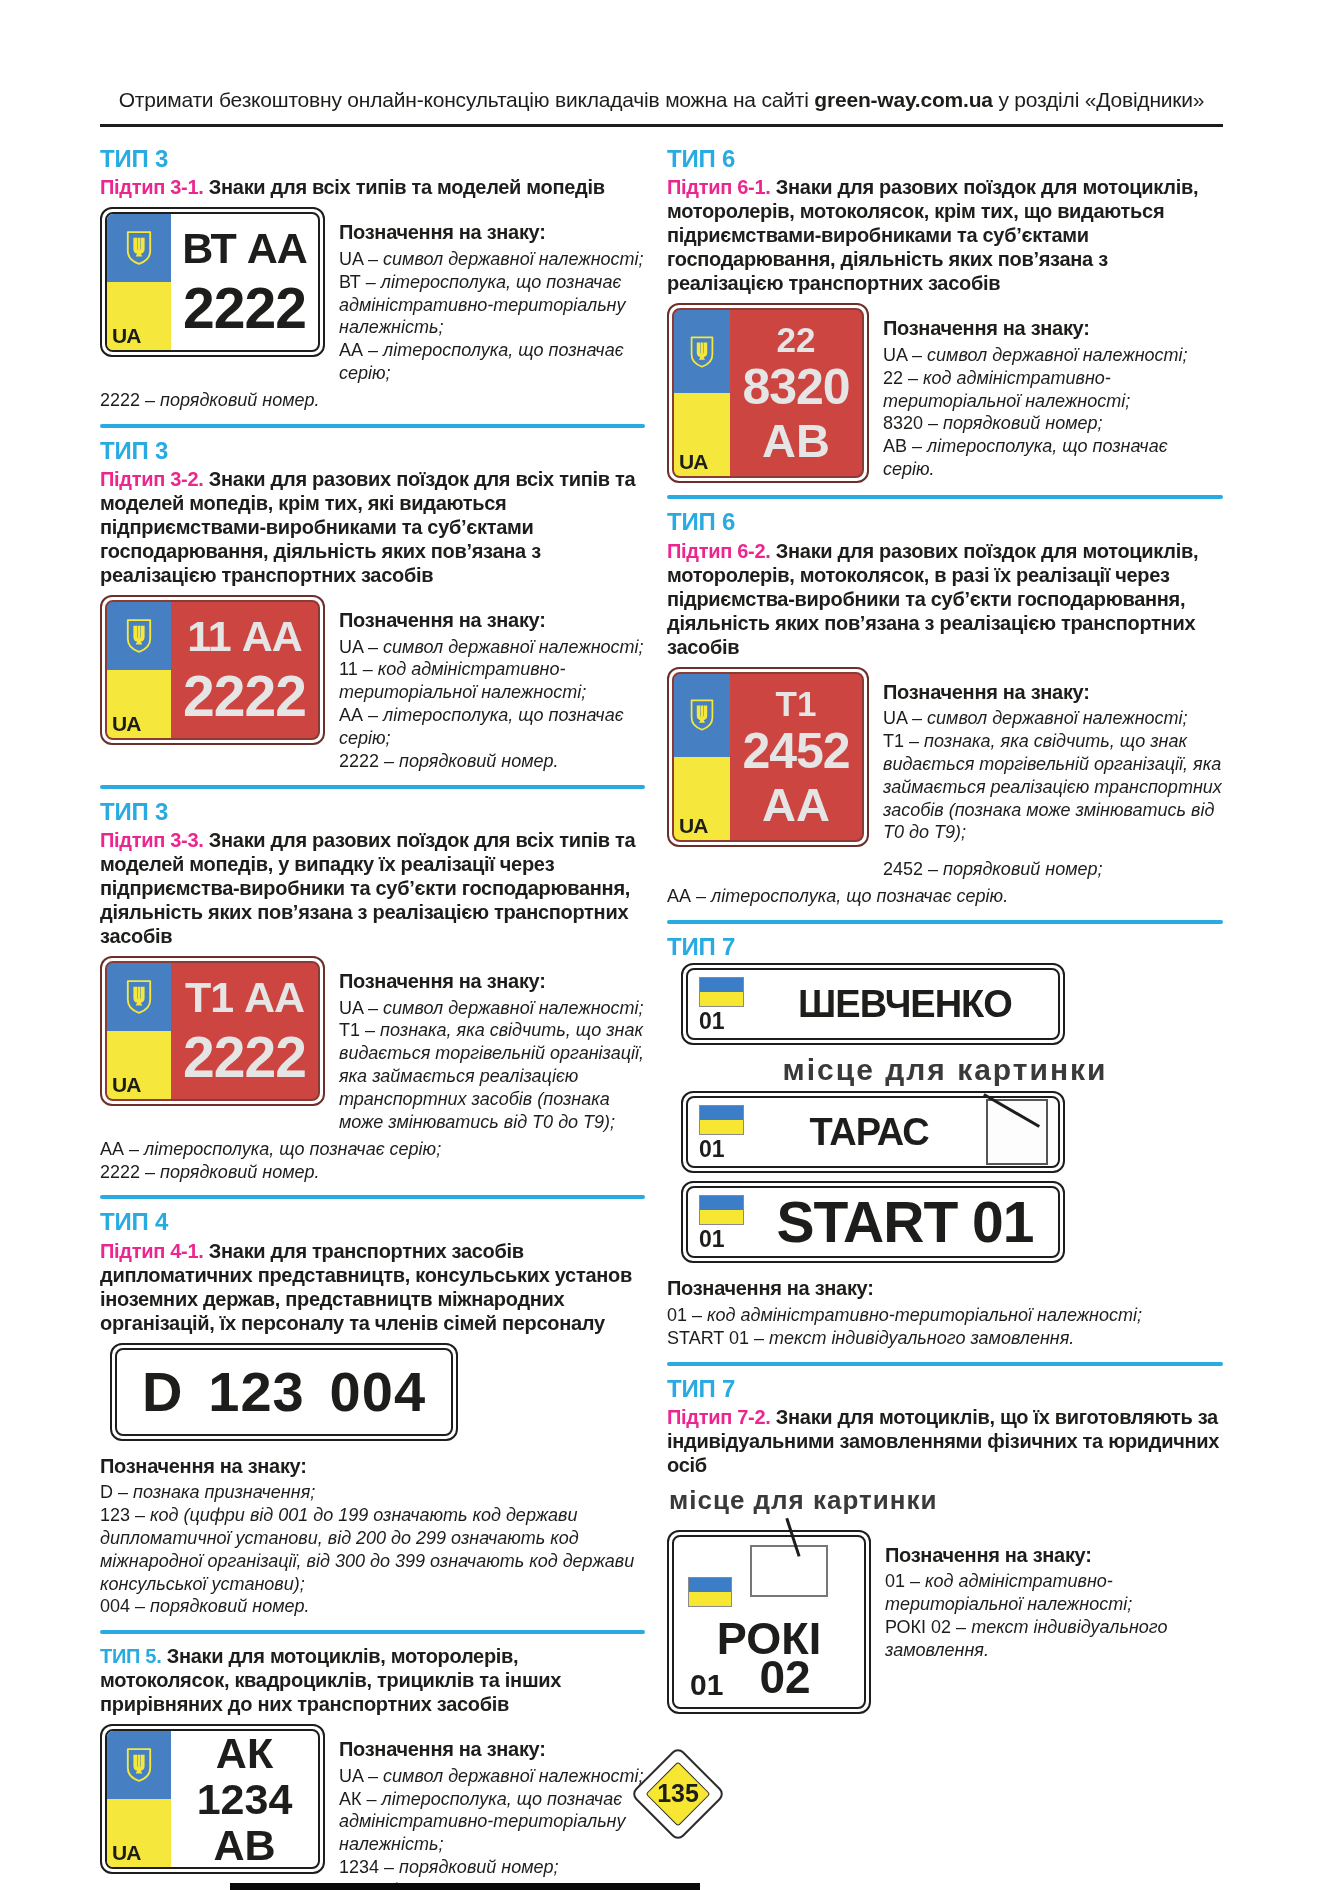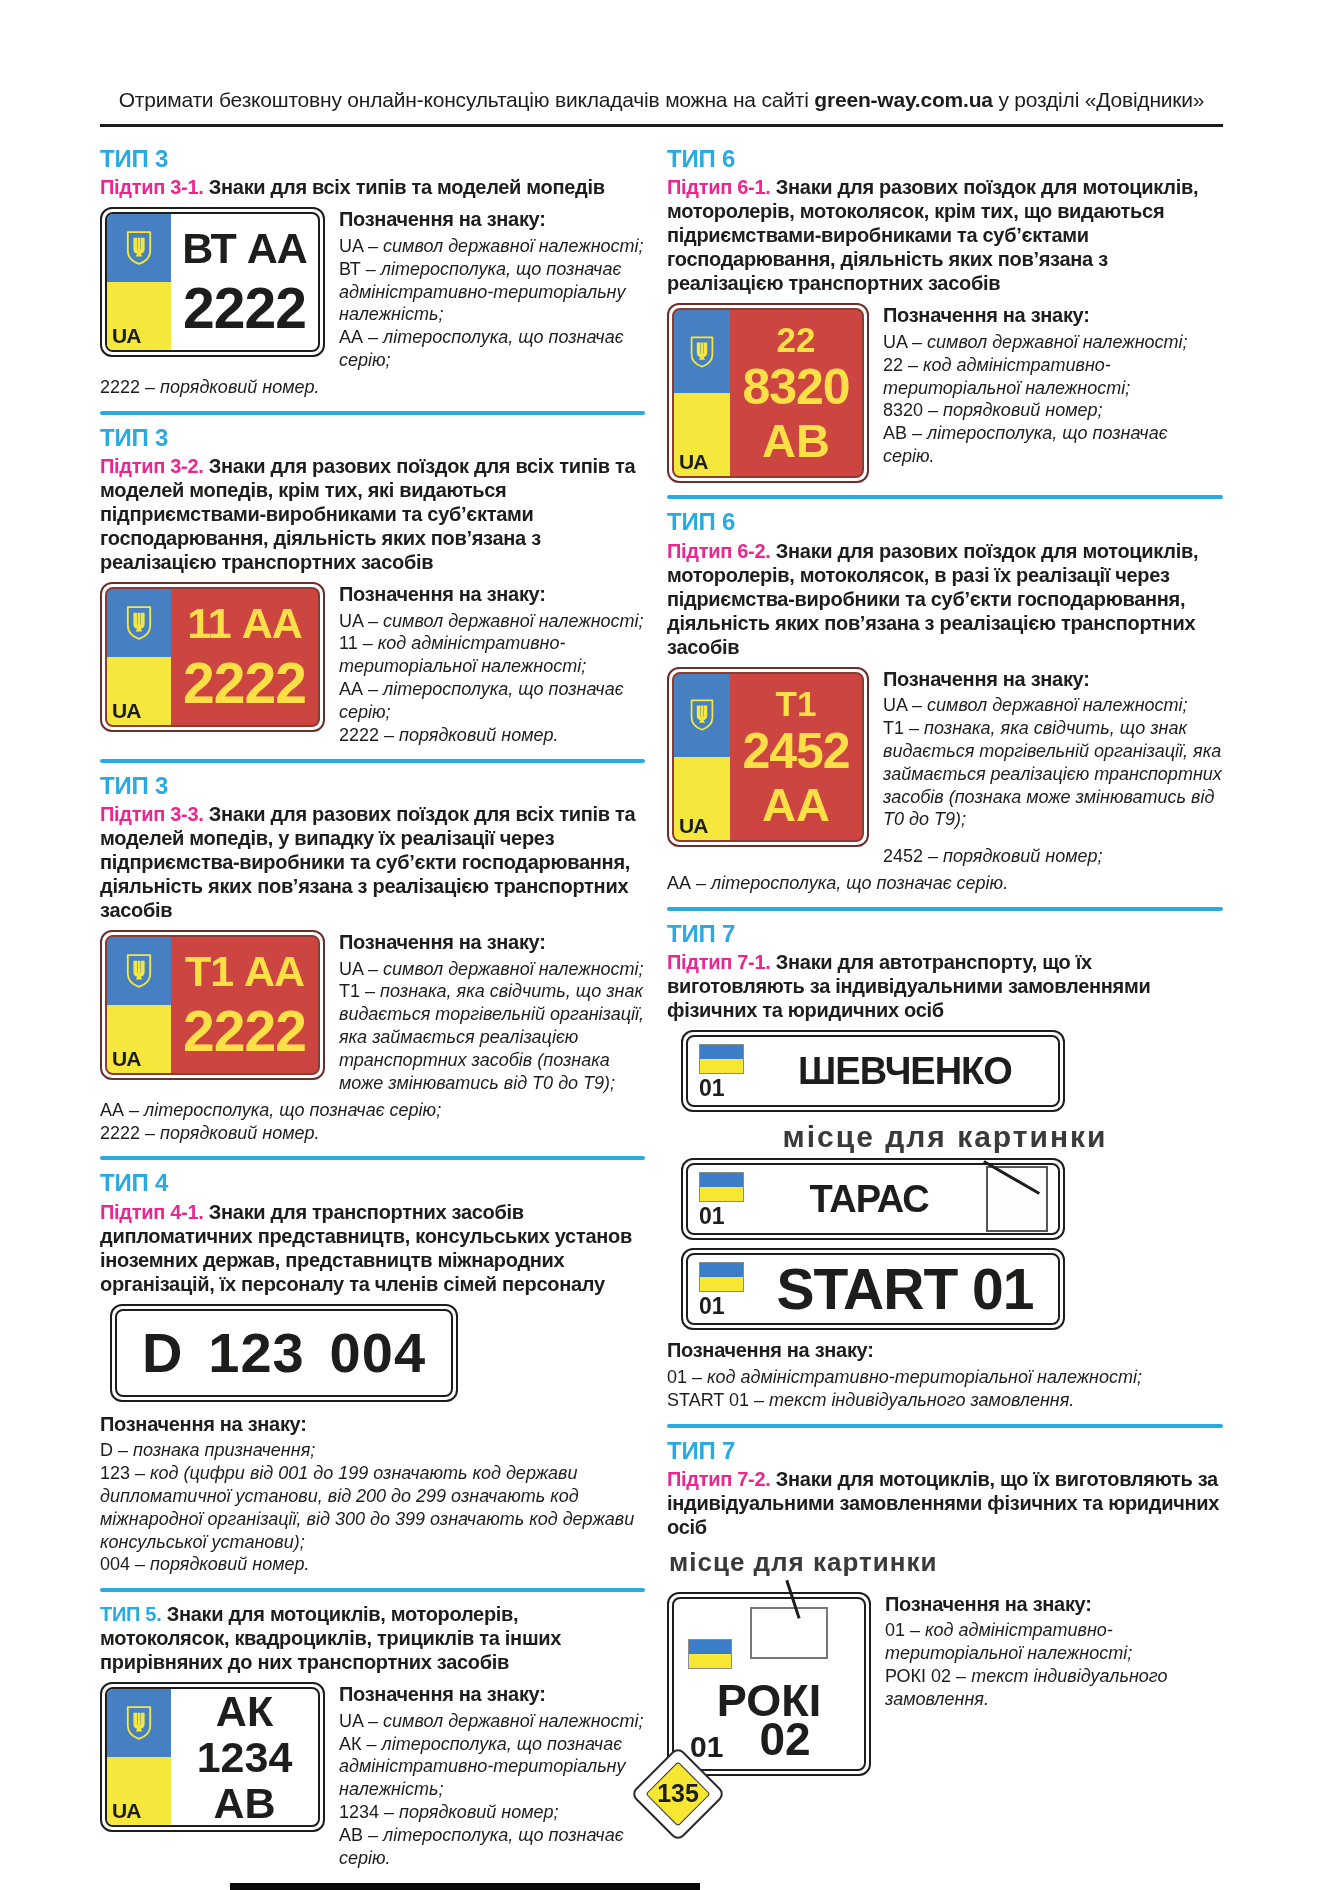--- a/index.html
+++ b/index.html
@@ -18,33 +18,33 @@
   .col-left{width:545px;}
   .col-right{width:556px;}
 
   .type{color:#29abe2;font-weight:700;font-size:24px;line-height:1.1;margin-bottom:3px;letter-spacing:-0.2px;}
   .subtitle{font-size:20px;font-weight:700;line-height:1.2;letter-spacing:-0.3px;margin-bottom:8px;}
   .subtype{color:#ec268f;}
   .type-inline{color:#29abe2;}
   .divider{height:4px;background:#29abe2;border-radius:2px;margin:12px 0 10px 0;}
 
   .row{display:flex;gap:14px;align-items:flex-start;}
-  .legend{flex:1;min-width:0;font-size:18px;line-height:1.27;}
+  .legend{flex:1;min-width:0;font-size:18px;line-height:1.27;margin-top:13px;}
   .legend-title{font-size:20px;font-weight:700;margin-bottom:2px;letter-spacing:-0.3px;}
   .li .code{font-style:normal;}
   .li .desc{font-style:italic;}
   .extra{font-size:18px;line-height:1.27;margin-top:4px;}
 
   
   .plate{background:#fff;border:2px solid #1d1d1b;border-radius:12px;padding:3px;box-sizing:border-box;flex:none;}
   .pinner{border:2px solid #1d1d1b;border-radius:8px;overflow:hidden;display:flex;width:100%;height:100%;
           box-sizing:border-box;position:relative;background:#fff;}
   .pred{border-color:#6d2f2a;}
   .pred .pinner{border-color:#8a3c34;background:#cd4540;}
-  .pred .ptxt div{color:#fde047;}
+  .pred .ptxt div{color:#e5e5e5;}
 
   .psm{width:225px;height:150px;}
   .prsq{width:202px;height:180px;}
   .pwide{width:348px;height:98px;margin:4px 0 10px 10px;}
   .plong{width:384px;height:82px;margin:2px 0 8px 14px;}
   .pindsq{width:204px;height:184px;}
 
   .band{width:64px;display:flex;flex-direction:column;flex:none;}
   .prsq .band{width:56px;}
   .band-blue{flex:1;background:#4680c2;display:flex;align-items:center;justify-content:center;}
@@ -378,24 +378,20 @@
           </div>
         </div>
         <div class="extra">
           <div class="li"><span class="code">АА –</span> <span class="desc">літеросполука, що позначає серію.</span></div>
         </div>
       </section>
       <div class="divider"></div>
 
       <section class="sec">
         <div class="type">ТИП 7</div>
-        <div class="subtitle">
-          <span class="subtype">Підтип 7-1.</span>
-          <span>Знаки для автотранспорту, що їх виготовляють за індивідуальними замовленнями фізичних та юридичних осіб</span>
-        </div>
 
         <div class="plate plong mb8">
           <div class="pinner">
             <div class="corner">
               <div class="flag">
                   <div class="flag-b"></div>
                   <div class="flag-y"></div>
                 </div>
               <div class="region">01</div>
             </div>

